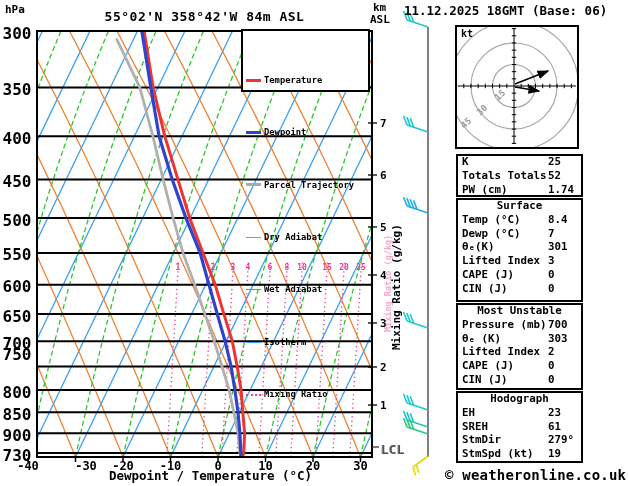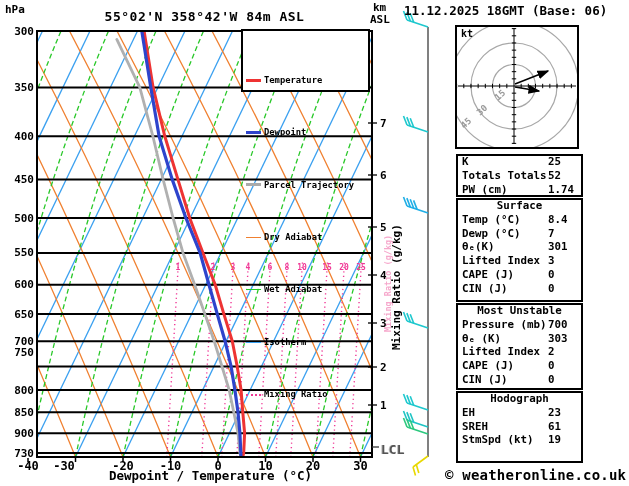--- a/index.html
+++ b/index.html
@@ -5,21 +5,21 @@
   html,body{margin:0;padding:0;background:#fff;}
   #page{position:relative;width:629px;height:486px;background:#fff;overflow:hidden;
         font-family:"DejaVu Sans Mono","Liberation Mono",monospace;font-weight:bold;color:#000;}
   #plot-svg{position:absolute;left:0;top:0;}
   .abs{position:absolute;line-height:1;white-space:pre;}
   .hpa{left:5px;top:4px;font-size:11px;}
   .title{left:37px;top:10px;width:335px;text-align:center;font-size:13px;letter-spacing:.5px;}
   .km{left:373px;top:2px;font-size:11px;}
   .asl{left:370px;top:14px;font-size:11px;}
   .date{left:404px;top:5px;font-size:12.5px;}
-  .plabel{left:0;width:34px;text-align:right;font-size:11px;}
+  .plabel{left:0;width:34px;text-align:center;font-size:16px;}
   .tlabel{width:40px;text-align:center;font-size:12px;top:460px;}
   .xlabel{left:37px;top:470px;width:347px;text-align:center;font-size:12.5px;}
   .mrlabel{width:18px;text-align:center;font-size:8px;color:#f03896;top:264px;}
   .kmlabel{left:380px;font-size:11px;}
   .lcl{left:381px;top:443px;font-size:13px;color:#555;text-shadow:-1px 0 #bbb;}
   .vlabel{left:391px;top:350px;font-size:11px;transform:rotate(-90deg);transform-origin:0 0;}
   .vlabel-ghost{left:384px;top:332px;font-size:8.5px;color:#f6a8cc;transform:rotate(-90deg);transform-origin:0 0;}
   .kt{left:461px;top:29px;font-size:10px;}
   .ringlabel{font-size:9px;color:#9a9a9a;transform:rotate(-42deg);}
   .legend{left:241px;top:29px;width:129px;height:63px;border:2px solid #000;background:#fff;
@@ -248,39 +248,39 @@
   <div class="abs vlabel">Mixing Ratio (g/kg)</div>
   <div class="abs vlabel-ghost">Mixing Ratio (g/kg)</div>
 
   <div class="abs kt">kt</div>
   <div id="ring-labels"></div>
 
   <div id="panels">
       <div class="abs panel" style="top: 154px; height: 43px;"><div class="prow"><span>K</span><span class="val">25</span></div><div class="prow"><span>Totals Totals</span><span class="val">52</span></div><div class="prow"><span>PW (cm)</span><span class="val">1.74</span></div></div>
       <div class="abs panel" style="top: 198px; height: 104px;"><div class="ptitle">Surface</div><div class="prow"><span>Temp (°C)</span><span class="val">8.4</span></div><div class="prow"><span>Dewp (°C)</span><span class="val">7</span></div><div class="prow"><span>θₑ(K)</span><span class="val">301</span></div><div class="prow"><span>Lifted Index</span><span class="val">3</span></div><div class="prow"><span>CAPE (J)</span><span class="val">0</span></div><div class="prow"><span>CIN (J)</span><span class="val">0</span></div></div>
       <div class="abs panel" style="top: 303px; height: 87px;"><div class="ptitle">Most Unstable</div><div class="prow"><span>Pressure (mb)</span><span class="val">700</span></div><div class="prow"><span>θₑ (K)</span><span class="val">303</span></div><div class="prow"><span>Lifted Index</span><span class="val">2</span></div><div class="prow"><span>CAPE (J)</span><span class="val">0</span></div><div class="prow"><span>CIN (J)</span><span class="val">0</span></div></div>
-      <div class="abs panel" style="top: 391px; height: 72px;"><div class="ptitle">Hodograph</div><div class="prow"><span>EH</span><span class="val">23</span></div><div class="prow"><span>SREH</span><span class="val">61</span></div><div class="prow"><span>StmSpd (kt)</span><span class="val">19</span></div></div>
+      <div class="abs panel" style="top: 391px; height: 72px;"><div class="ptitle">Hodograph</div><div class="prow"><span>EH</span><span class="val">23</span></div><div class="prow"><span>SREH</span><span class="val">61</span></div><div class="prow"><span>StmDir</span><span class="val">279°</span></div><div class="prow"><span>StmSpd (kt)</span><span class="val">19</span></div></div>
     </div>
   <div class="abs footer">© weatheronline.co.uk</div>
 <div class="abs plabel" style="top: 25.5px;">300</div>
     <div class="abs plabel" style="top: 81.9361px;">350</div>
     <div class="abs plabel" style="top: 130.823px;">400</div>
     <div class="abs plabel" style="top: 173.945px;">450</div>
     <div class="abs plabel" style="top: 212.518px;">500</div>
     <div class="abs plabel" style="top: 247.413px;">550</div>
     <div class="abs plabel" style="top: 279.268px;">600</div>
     <div class="abs plabel" style="top: 308.573px;">650</div>
     <div class="abs plabel" style="top: 335.704px;">700</div>
     <div class="abs plabel" style="top: 347px;">750</div>
     <div class="abs plabel" style="top: 384.592px;">800</div>
     <div class="abs plabel" style="top: 406.787px;">850</div>
     <div class="abs plabel" style="top: 427.713px;">900</div>
     <div class="abs plabel" style="top: 447.508px;">730</div>
     <div class="abs tlabel" style="left: 8px;">-40</div>
-    <div class="abs tlabel" style="left: 44px;">-30</div>
+    <div class="abs tlabel" style="left: 66px;">-30</div>
     <div class="abs tlabel" style="left: 103px;">-20</div>
     <div class="abs tlabel" style="left: 150.5px;">-10</div>
     <div class="abs tlabel" style="left: 198px;">0</div>
     <div class="abs tlabel" style="left: 245.5px;">10</div>
     <div class="abs tlabel" style="left: 293px;">20</div>
     <div class="abs tlabel" style="left: 340.5px;">30</div>
     <div class="abs mrlabel" style="left: 169px;">1</div>
     <div class="abs mrlabel" style="left: 204px;">2</div>
     <div class="abs mrlabel" style="left: 224px;">3</div>
     <div class="abs mrlabel" style="left: 239px;">4</div>

